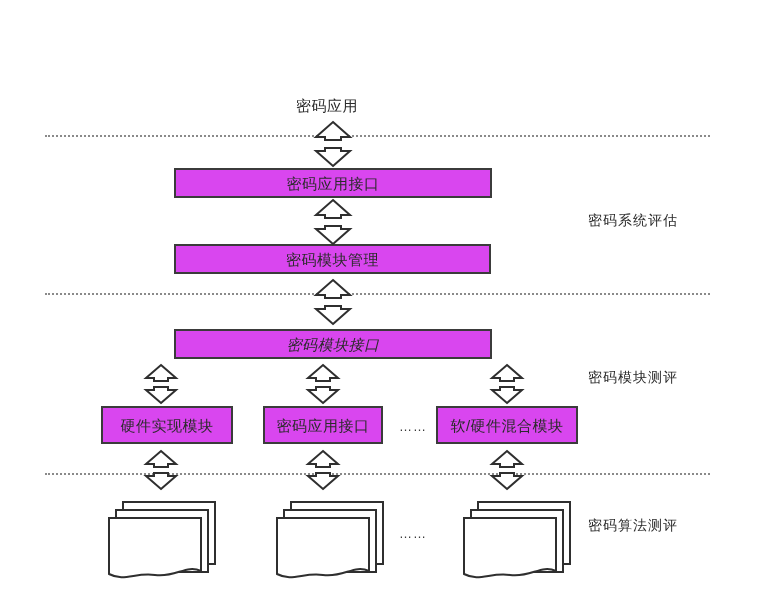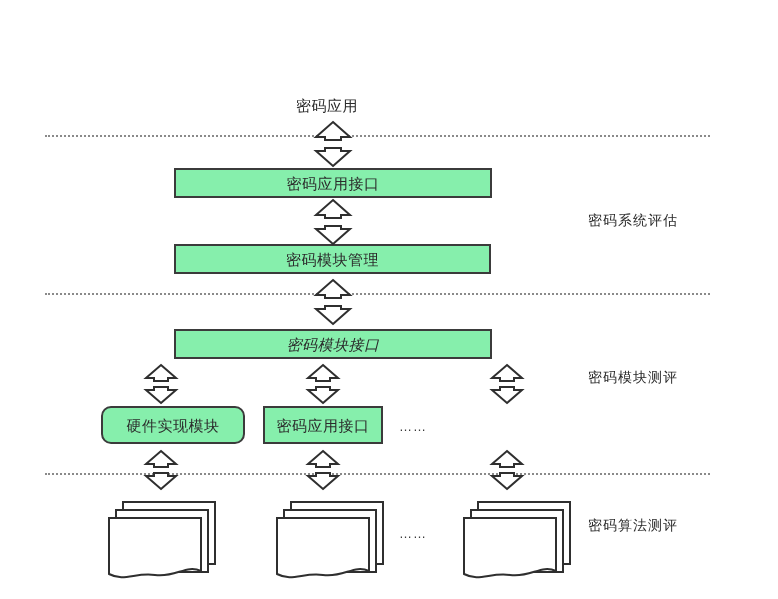--- a/index.html
+++ b/index.html
@@ -13,21 +13,21 @@
     height:599px;
     background:#ffffff;
     overflow:hidden;
     margin-top:40px;
   }
 
   
   .box{
     position:absolute;
     box-sizing:border-box;
-    background:#86efac;
+    background:#d946ef;
     border:2px solid #3b3b3b;
     display:flex;
     align-items:center;
     justify-content:center;
     font-size:15px;
     line-height:1;
     letter-spacing:.5px;
     color:#2b2b2b;
     white-space:nowrap;
   }
@@ -89,24 +89,25 @@
   <div class="txt section-label" style="left:588px; top:173px;">密码系统评估</div>
   <div class="txt section-label" style="left:588px; top:330px;">密码模块测评</div>
   <div class="txt section-label" style="left:588px; top:478px;">密码算法测评</div>
 
   <div class="box" style="left:174px; top:128px; width:318px; height:30px;">密码应用接口</div>
 
   <div class="box" style="left:174px; top:204px; width:317px; height:30px;">密码模块管理</div>
 
   <div class="box" style="left:174px; top:289px; width:318px; height:30px;font-style:italic;">密码模块接口</div>
 
-  <div class="box" style="left:101px; top:366px; width:144px; height:38px;border-radius:10px;">硬件实现模块</div>
+  <div class="box" style="left:101px; top:366px; width:132px; height:38px;">硬件实现模块</div>
 
   <div class="box" style="left:263px; top:366px; width:120px; height:38px;">密码应用接口</div>
 
+  <div class="box" style="left:436px; top:366px; width:142px; height:38px;">软/硬件混合模块</div>
 
   <div class="ellipsis" style="left:399px; top:379px;">……</div>
 
   <div class="txt" style="left:117px; top:497px;">分组算法</div>
 
   <div class="txt" style="left:285px; top:497px;">序列算法</div>
 
   <div class="txt" style="left:472px; top:497px;">公钥算法</div>
 
   <div class="ellipsis" style="left:399px; top:486px;">……</div>

